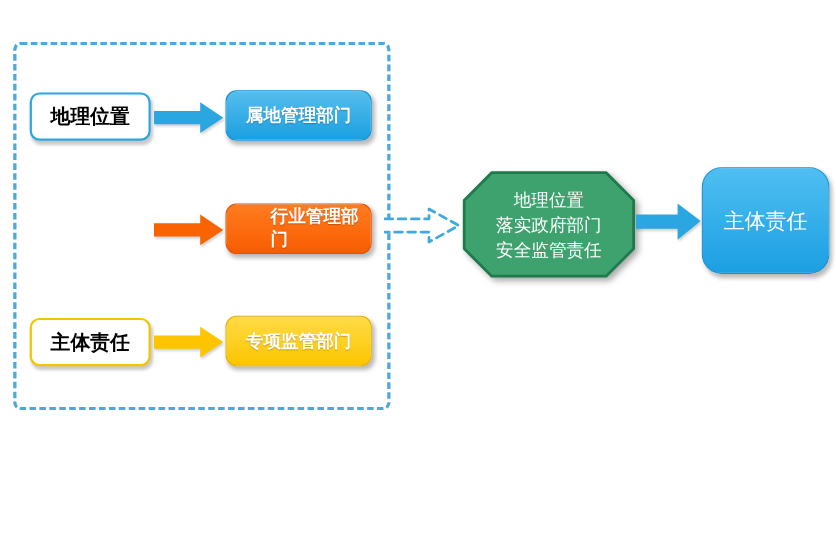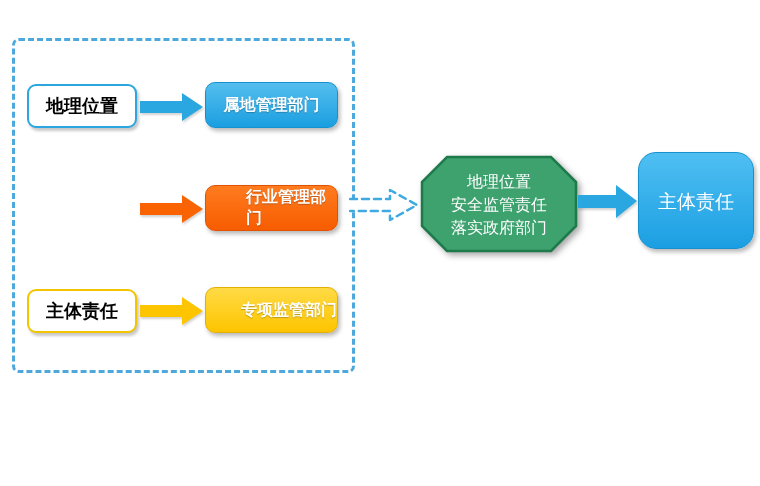--- a/index.html
+++ b/index.html
@@ -21,21 +21,21 @@
   .lb-orange{border-color:#F96302;}
   .lb-yellow{border-color:#F2C500;}
   .dept-box{
     position:absolute;left:205px;width:133px;height:46px;border-radius:10px;
     display:flex;align-items:center;justify-content:center;
     font-size:16px;font-weight:bold;color:#fff;text-shadow:0 1px 1px rgba(0,0,0,0.25);
     box-shadow:2px 3px 4px rgba(0,0,0,0.28);box-sizing:border-box;
   }
   .dept-blue{background:linear-gradient(180deg,#55BEEE,#1A9FE0);border:1px solid #1790CE;}
   .dept-orange{background:linear-gradient(180deg,#FF7C1F,#F75C00);border:1px solid #E05300;padding-left:40px;}
-  .dept-yellow{background:linear-gradient(180deg,#FFDB45,#FDC500);border:1px solid #E3AF00;justify-content:flex-end;}
+  .dept-yellow{background:linear-gradient(180deg,#FFDB45,#FDC500);border:1px solid #E3AF00;}
   .row-arrow{position:absolute;left:140px;width:64px;height:30px;filter:drop-shadow(1px 2px 1px rgba(0,0,0,0.18));}
   .hollow-arrow{position:absolute;left:349px;top:186px;width:72px;height:38px;}
   .octagon-wrap{position:absolute;left:420px;top:155px;width:158px;height:98px;}
   .octagon-wrap svg{position:absolute;left:0;top:0;filter:drop-shadow(3px 3px 3px rgba(0,0,0,0.35));}
   .octagon-text{
     position:absolute;left:0;top:0;width:158px;height:98px;
     display:flex;flex-direction:column;align-items:center;justify-content:center;
     color:#ffffff;font-size:16px;line-height:23px;text-align:center;font-weight:normal;
   }
   .big-arrow{position:absolute;left:578px;top:183px;width:60px;height:37px;filter:drop-shadow(1px 2px 1px rgba(0,0,0,0.18));}
@@ -88,22 +88,22 @@
   <svg class="hollow-arrow" viewBox="0 0 72 38">
     <path d="M1,13 L41,13 L41,4 L68,19 L41,34 L41,25 L1,25" fill="#ffffff" stroke="#3FA9E0" stroke-width="2.5" stroke-dasharray="7,5" stroke-linecap="round" stroke-linejoin="round"></path>
   </svg>
 
   <div class="octagon-wrap">
     <svg width="158" height="98" viewBox="0 0 158 98">
       <polygon points="27,2 131,2 156,27 156,71 131,96 27,96 2,71 2,27" fill="#3EA26F" stroke="#1F7A4B" stroke-width="2.5"></polygon>
     </svg>
     <div class="octagon-text">
       <div>地理位置</div>
+      <div>落实政府部门</div>
       <div>安全监管责任</div>
-      <div>落实政府部门</div>
     </div>
   </div>
 
   <svg class="big-arrow" viewBox="0 0 60 37">
     <polygon points="0,12 38,12 38,2 59,18 38,35 38,25 0,25" fill="#2AA7E0"></polygon>
   </svg>
 
   <div class="result-box">
     <div>主体责任</div>
   </div>

